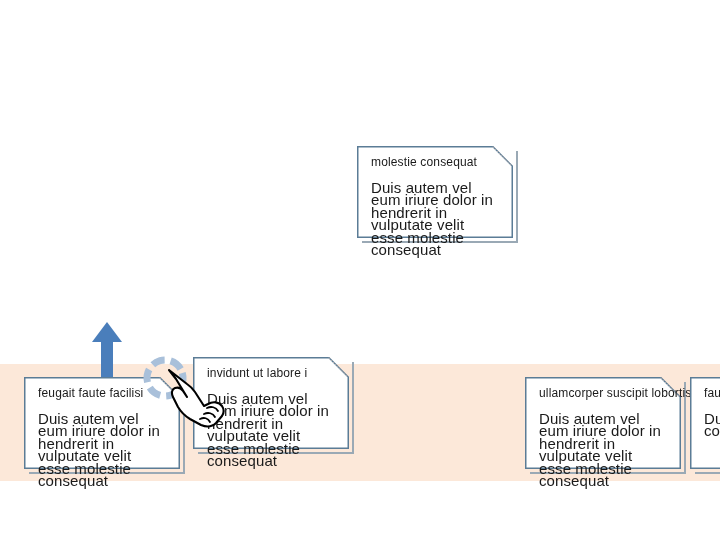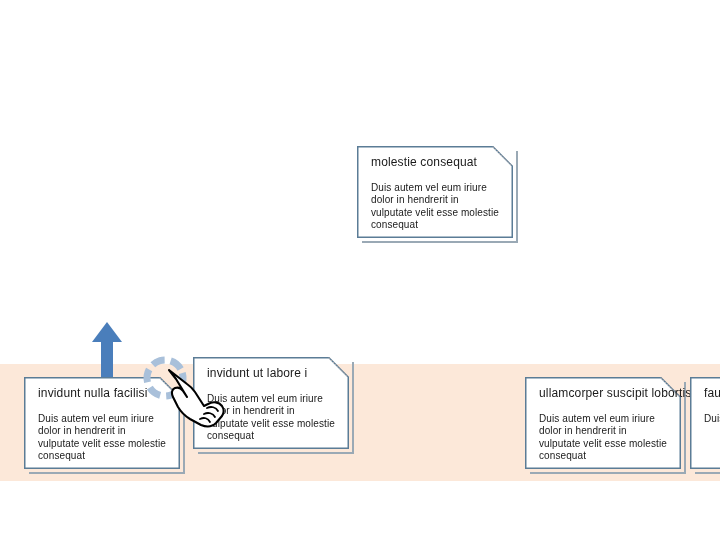--- a/index.html
+++ b/index.html
@@ -65,21 +65,21 @@
   }
   .card-title {
     font-size: 12px;
     color: #1a1a1a;
     line-height: 14px;
     letter-spacing: 0.15px;
     white-space: nowrap;
   }
   .card-text {
     margin-top: 13px;
-    font-size: 10px;
+    font-size: 15px;
     color: #1a1a1a;
     line-height: 12.4px;
     letter-spacing: 0.1px;
   }
 
   
   .arrow {
     position: absolute;
     left: 89px;
     top: 320px;
@@ -130,21 +130,21 @@
     </svg>
   </div>
 
   <div class="card" style="left:24px; top:377px; width:156px; height:92px;">
     <div class="card-shadow"></div>
     <svg class="card-svg" viewBox="0 0 156 92" preserveAspectRatio="none">
       <path d="M0.75,0.75 L136,0.75 L155.25,20 L155.25,91.25 L0.75,91.25 Z" fill="#ffffff" stroke="#5b7c96" stroke-width="1.5"></path>
       <path d="M136,0.75 L155.25,20" fill="none" stroke="#c9b9b0" stroke-width="1" stroke-dasharray="1.5 1.5"></path>
     </svg>
     <div class="card-content">
-      <div class="card-title">invidunt nulla facilisi</div>
+      <div class="card-title">feugait faute facilisi</div>
       <div class="card-text">Duis autem vel eum iriure dolor in hendrerit in vulputate velit esse molestie consequat</div>
     </div>
   </div>
 
   <div class="card" style="left:193px; top:357px; width:156px; height:92px;">
     <div class="card-shadow"></div>
     <svg class="card-svg" viewBox="0 0 156 92" preserveAspectRatio="none">
       <path d="M0.75,0.75 L136,0.75 L155.25,20 L155.25,91.25 L0.75,91.25 Z" fill="#ffffff" stroke="#5b7c96" stroke-width="1.5"></path>
       <path d="M136,0.75 L155.25,20" fill="none" stroke="#c9b9b0" stroke-width="1" stroke-dasharray="1.5 1.5"></path>
     </svg>

